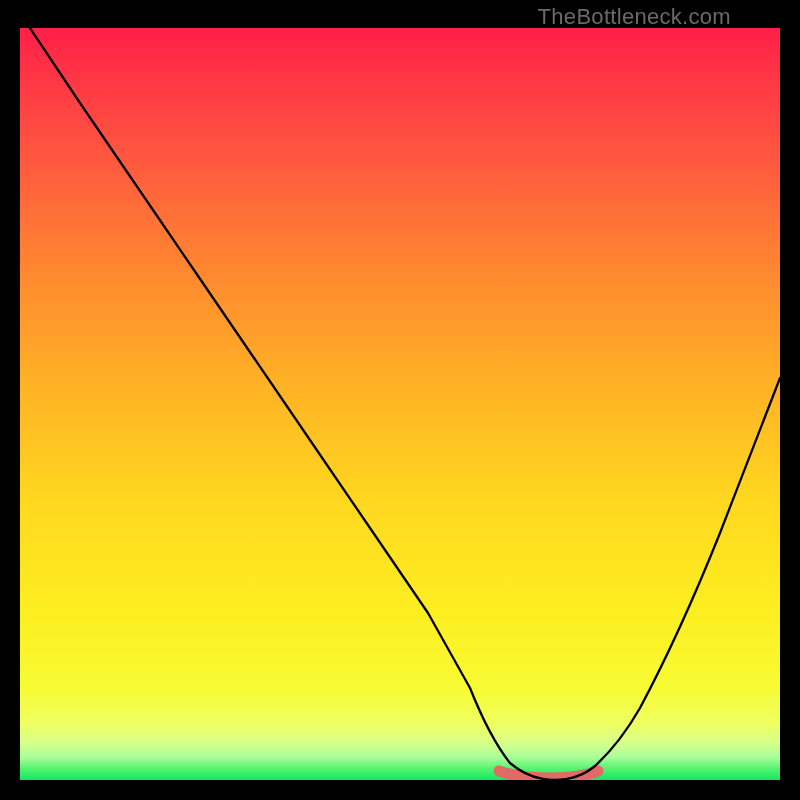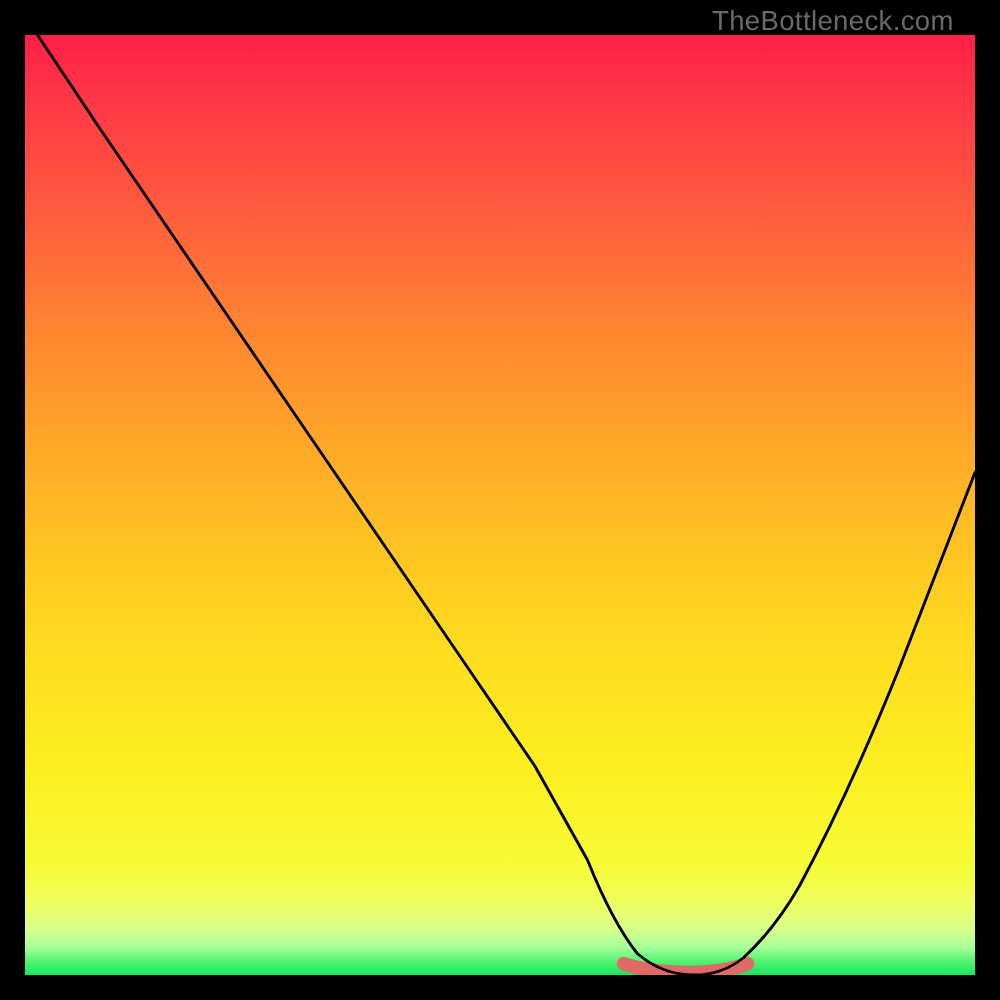--- a/index.html
+++ b/index.html
@@ -9,21 +9,20 @@
     height: 800px;
     background: #000;
     overflow: hidden;
     font-family: Arial, Helvetica, sans-serif;
   }
   .frame {
     position: relative;
     width: 741px;
     height: 800px;
     background: #000;
-    padding-left: 32px;
   }
   .watermark {
     position: absolute;
     top: 4px;
     right: 10px;
     color: #6a6a6a;
     font-size: 22px;
     font-weight: 500;
     letter-spacing: 0.3px;
     z-index: 5;

